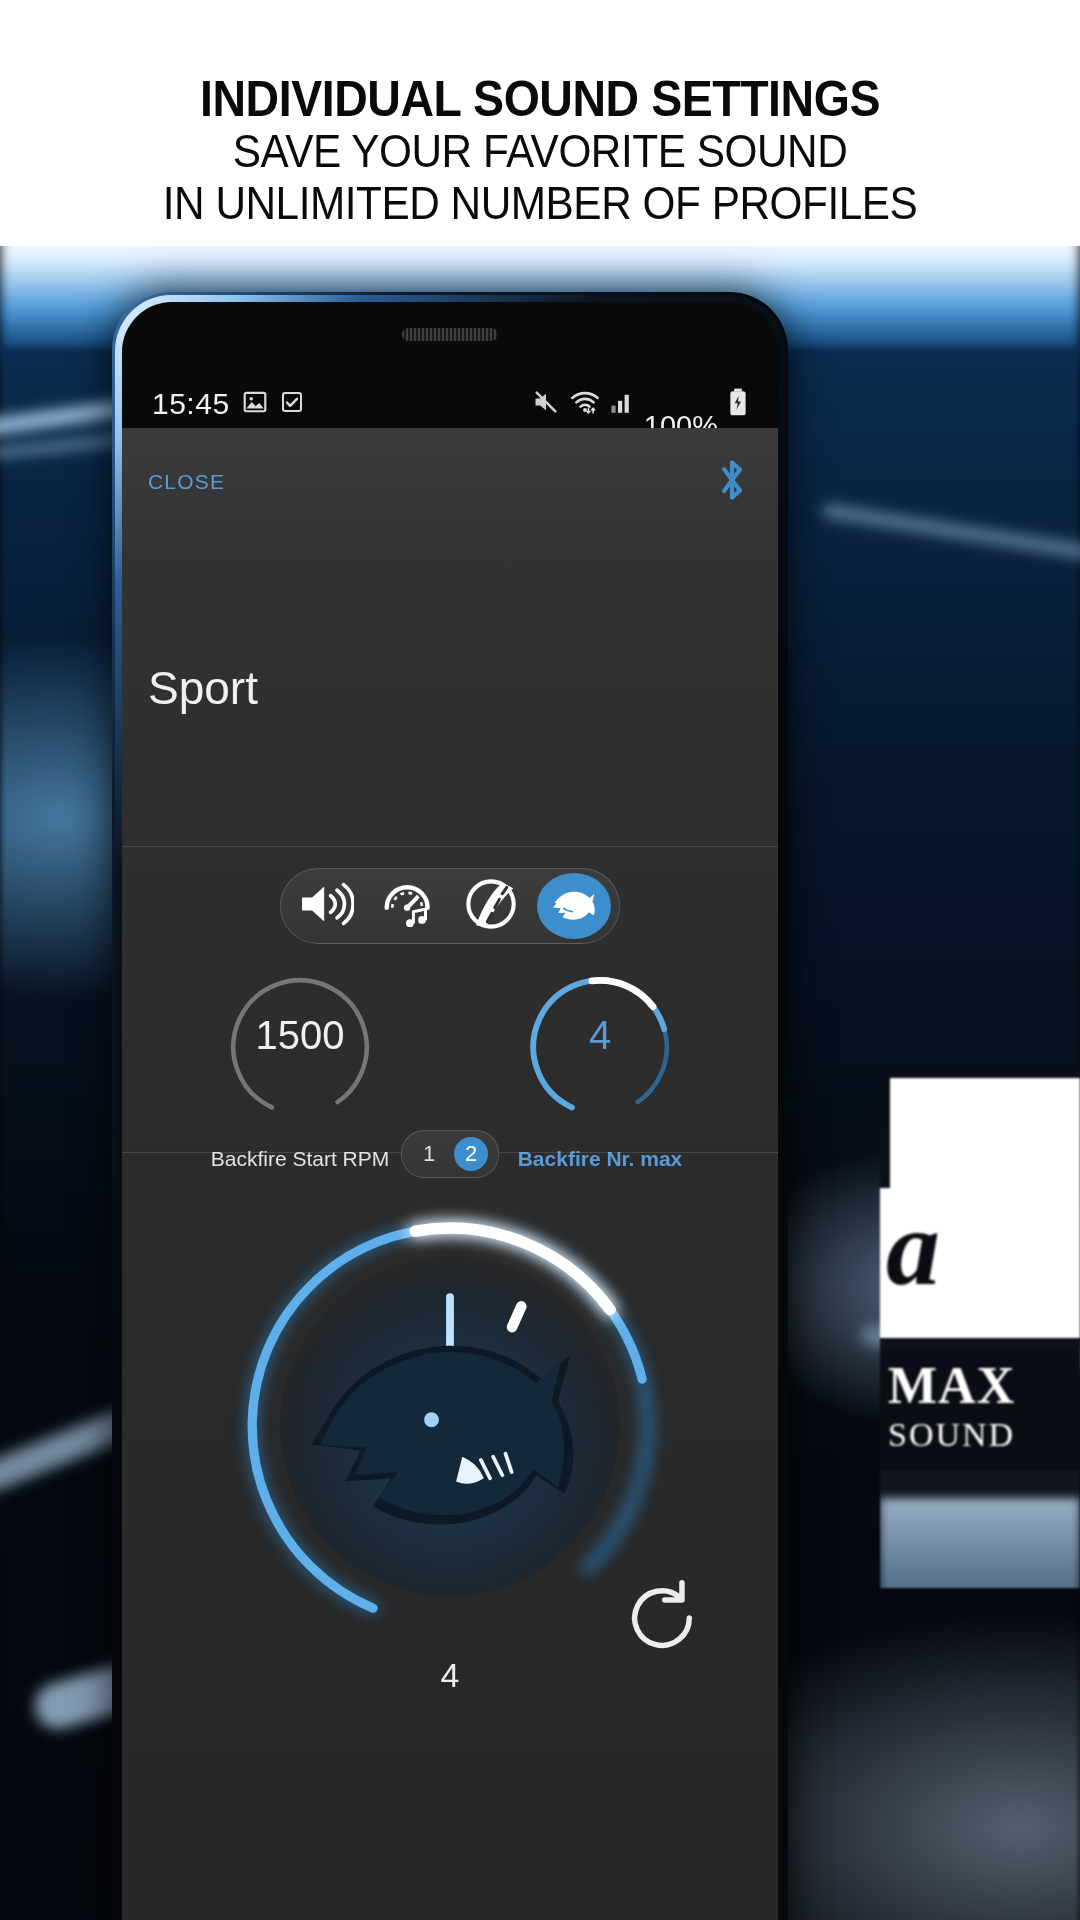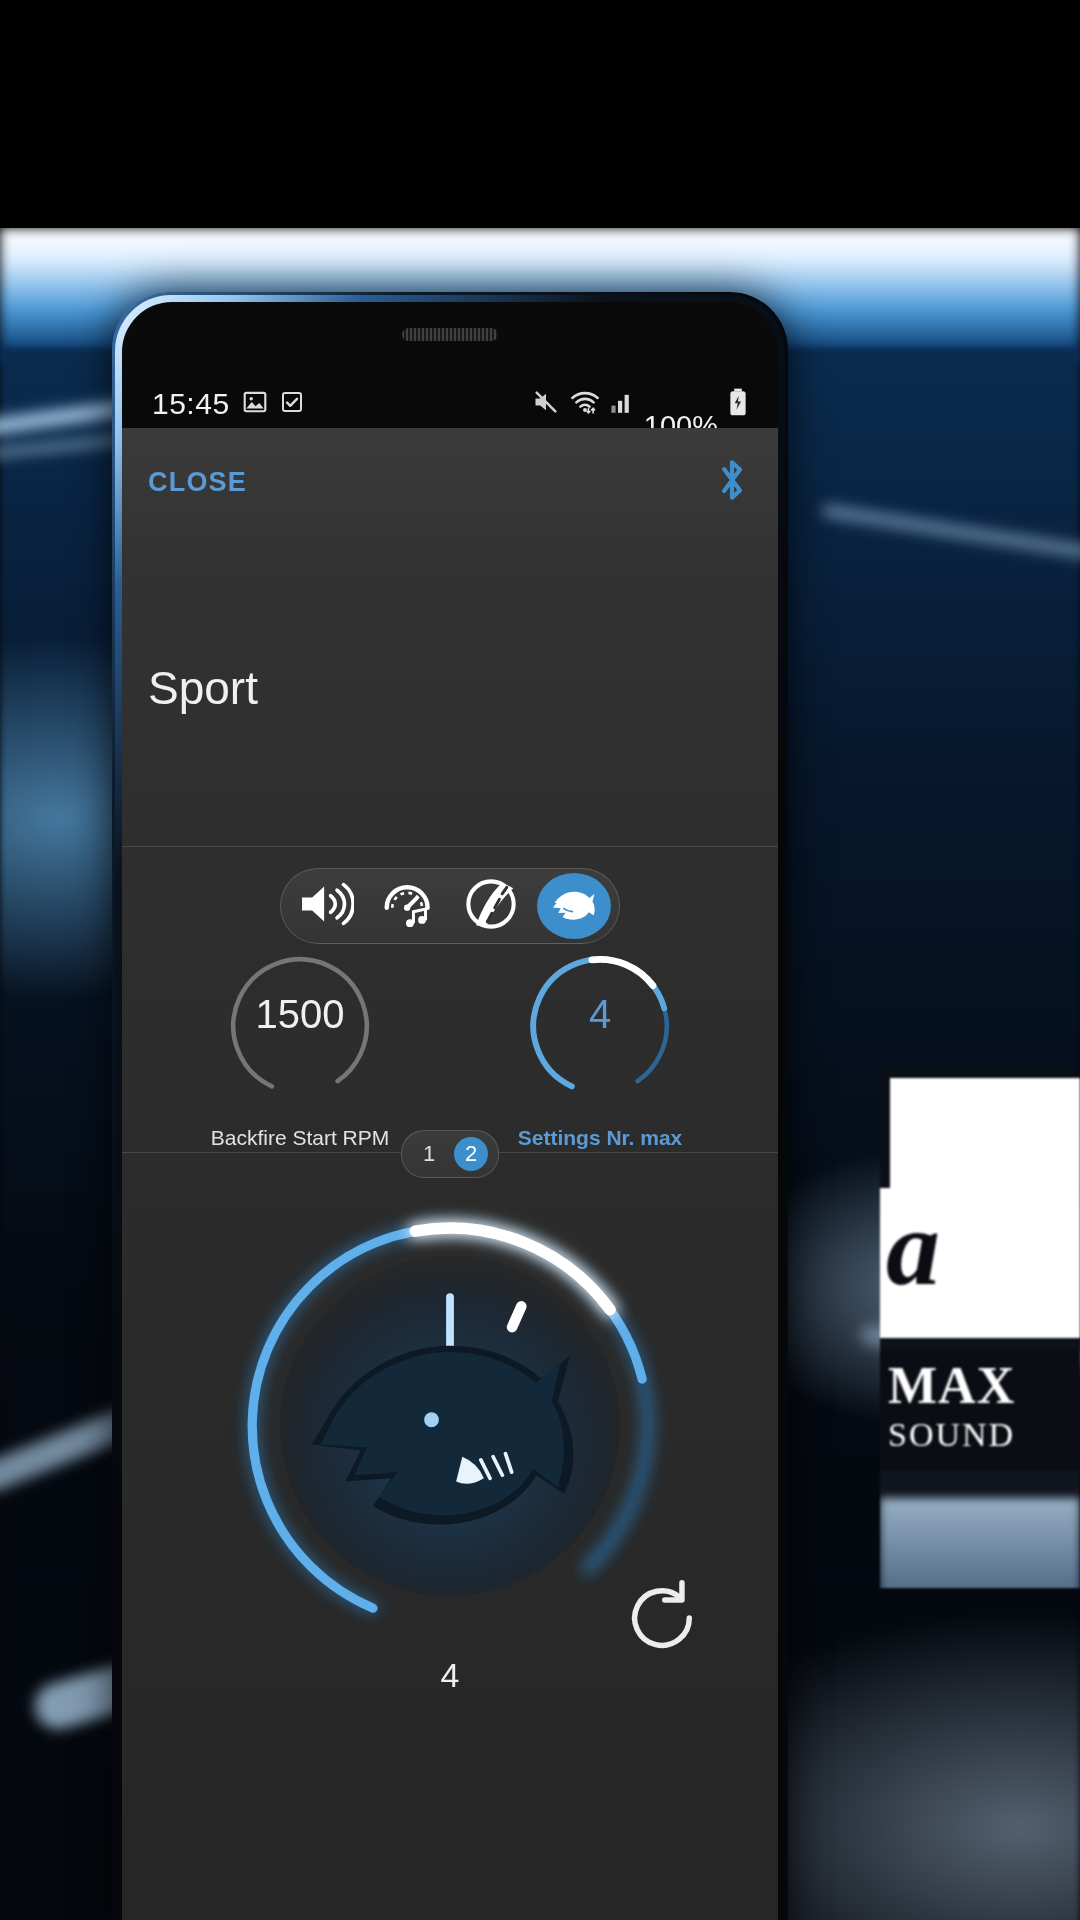--- a/index.html
+++ b/index.html
@@ -110,21 +110,21 @@
   .sb-right{display:flex;align-items:center;gap:10px;}
   .sb-pct{font-size:29px;color:#f2f2f2;margin-left:2px;margin-top:44px;}
   .ic{display:inline-block;}
 
   
   .appbar{
     position:absolute;left:0;top:126px;width:656px;height:108px;
     background:linear-gradient(180deg,#3b3b3b 0%,#343434 100%);
     display:flex;align-items:center;padding:0 26px;box-sizing:border-box;
   }
-  .close-btn{color:#5b9bd5;font-size:27px;font-weight:bold;letter-spacing:1.2px;cursor:pointer;}
+  .close-btn{color:#5b9bd5;font-size:21px;font-weight:normal;letter-spacing:1.2px;cursor:pointer;}
   .appbar-title{
     position:absolute;left:0;width:656px;text-align:center;
     font-size:39px;color:#ffffff;pointer-events:none;
   }
   .bt-icon{margin-left:auto;}
 
   .content{
     position:absolute;left:0;top:234px;width:656px;height:1396px;
     background:linear-gradient(180deg,#333333 0%,#2f2f2f 16%,#2b2b2b 50%,#262626 100%);
     overflow:hidden;
@@ -155,21 +155,21 @@
     background:linear-gradient(180deg,#3d3d3d,#343434);
     border:1px solid rgba(255,255,255,.18);
     display:flex;align-items:center;justify-content:space-between;
     padding:0 8px;box-sizing:border-box;z-index:3;
   }
   .tab{width:74px;height:66px;display:flex;align-items:center;justify-content:center;
        border-radius:50%;cursor:pointer;}
   .tab.active{background:#3d8ecc;}
 
   
-  .gauges{position:absolute;left:0;top:410px;width:581px;height:190px;}
+  .gauges{position:absolute;left:0;top:431px;width:581px;height:190px;}
   .gauge{position:absolute;width:200px;height:160px;text-align:center;}
   .g-left{left:78px;}
   .g-right{left:378px;}
   .gauge .ring{position:absolute;left:20px;top:0;width:160px;height:160px;}
   .gauge .val{
     position:absolute;left:0;top:46px;width:200px;text-align:center;
     font-size:40px;font-weight:300;
   }
   .val-white{color:#f0f0f0;}
   .val-blue{color:#5b9bd5;font-weight:bold;}
@@ -356,21 +356,21 @@
             <div class="cap cap-white">Backfire Start RPM</div>
           </div>
 
           <div class="gauge g-right">
             <svg class="ring" viewBox="0 0 120 120">
               <circle cx="60" cy="60" r="50" fill="none" stroke="#2f6d9e" stroke-width="3.4" stroke-dasharray="262 52" stroke-linecap="round" transform="rotate(115 60 60)" opacity="0.9"></circle>
               <circle cx="60" cy="60" r="50" fill="none" stroke="#5ea8e0" stroke-width="4.4" stroke-dasharray="200 114" stroke-linecap="round" transform="rotate(115 60 60)"></circle>
               <circle cx="60" cy="60" r="50" fill="none" stroke="#ffffff" stroke-width="5" stroke-dasharray="52 262" stroke-linecap="round" transform="rotate(263 60 60)"></circle>
             </svg>
             <div class="val val-blue">4</div>
-            <div class="cap cap-blue">Settings Nr. max</div>
+            <div class="cap cap-blue">Backfire Nr. max</div>
           </div>
         </div>
 
         <div class="hline" style="top:616px;"></div>
 
         <div class="pager">
           <span class="dot">1</span>
           <span class="dot active">2</span>
         </div>
 
@@ -408,14 +408,19 @@
             <path d="M33 20a13 13 0 1 1-4.6-9.9" fill="none" stroke="#ededed" stroke-width="2.6" stroke-linecap="round"></path>
             <path d="M29.5 3.2v8.2h-8.2" fill="none" stroke="#ededed" stroke-width="2.6" stroke-linecap="round" stroke-linejoin="round"></path>
           </svg>
         </div>
 
         <div class="bg-label">4</div>
       </div>
     </div>
   </div>
 
+  <div class="banner">
+    <div class="hl hl1">INDIVIDUAL SOUND SETTINGS</div>
+    <div class="hl hl2">SAVE YOUR FAVORITE SOUND</div>
+    <div class="hl hl3">IN UNLIMITED NUMBER OF PROFILES</div>
+  </div>
 
 </div>
 
 </body></html>

